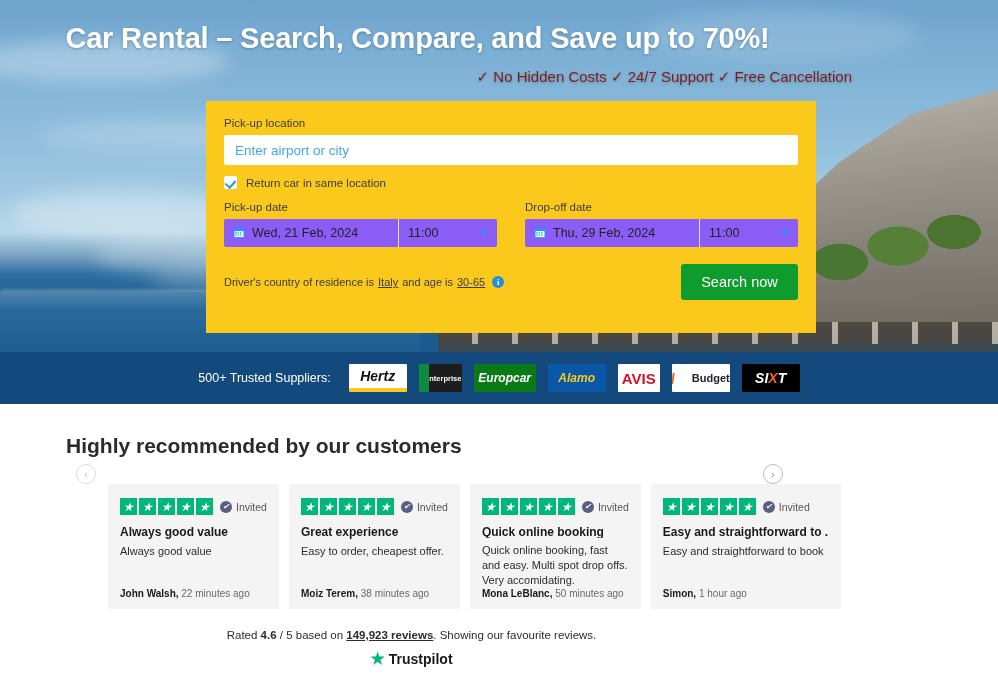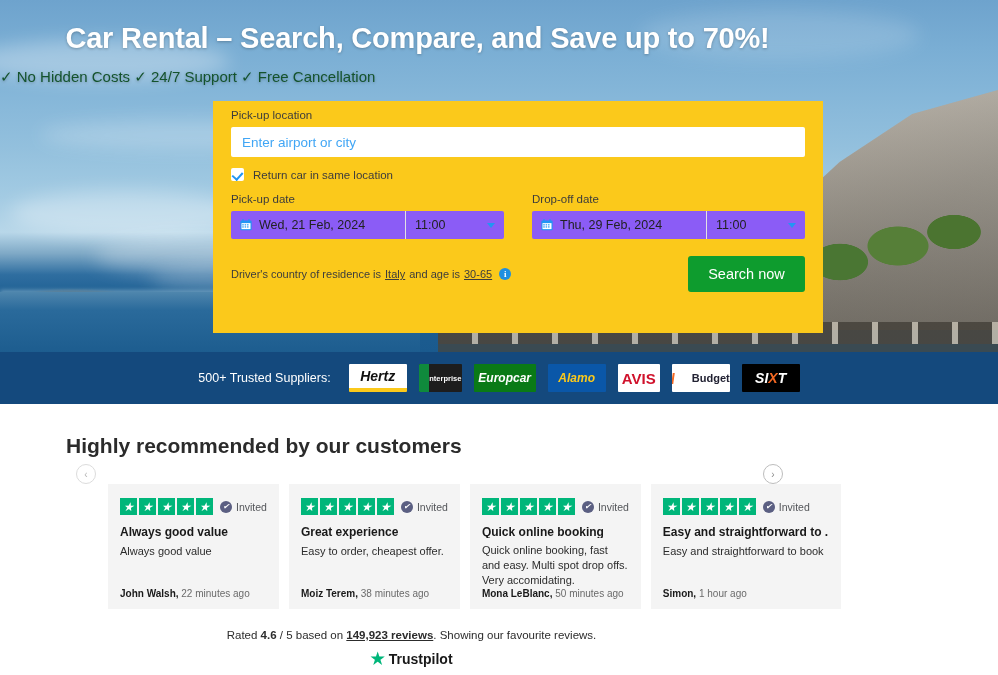--- a/index.html
+++ b/index.html
@@ -106,31 +106,31 @@
 
   .hero-title {
     position: absolute; top: 22px; left: 0; width: 835px;
     text-align: center;
     font-size: 29px; font-weight: bold; color: #fff;
     letter-spacing: -0.2px;
     text-shadow: 0 1px 3px rgba(0,0,0,.25);
   }
   .hero-sub {
     position: absolute; top: 68px; left: 0; width: 852px;
-    text-align: left;
-    font-size: 15px; color: #14532d;
+    text-align: right;
+    font-size: 15px; color: #7f1d1d;
     text-shadow: 0 1px 3px rgba(0,0,0,.25);
   }
 
   
   .search-box {
-    position: absolute; left: 213px; top: 101px;
+    position: absolute; left: 206px; top: 101px;
     width: 610px; height: 232px;
     background: #fbc91b;
-    padding: 8px 18px;
+    padding: 16px 18px;
   }
   .field-label {
     font-size: 11.5px; color: #3c3c3c; margin-bottom: 6px;
   }
   .loc-input {
     width: 574px; height: 30px;
     background: #fff; border: none; border-radius: 2px;
     font-size: 13.5px; color: #2196f3;
     padding: 0 11px;
     font-family: "Liberation Sans", sans-serif;

